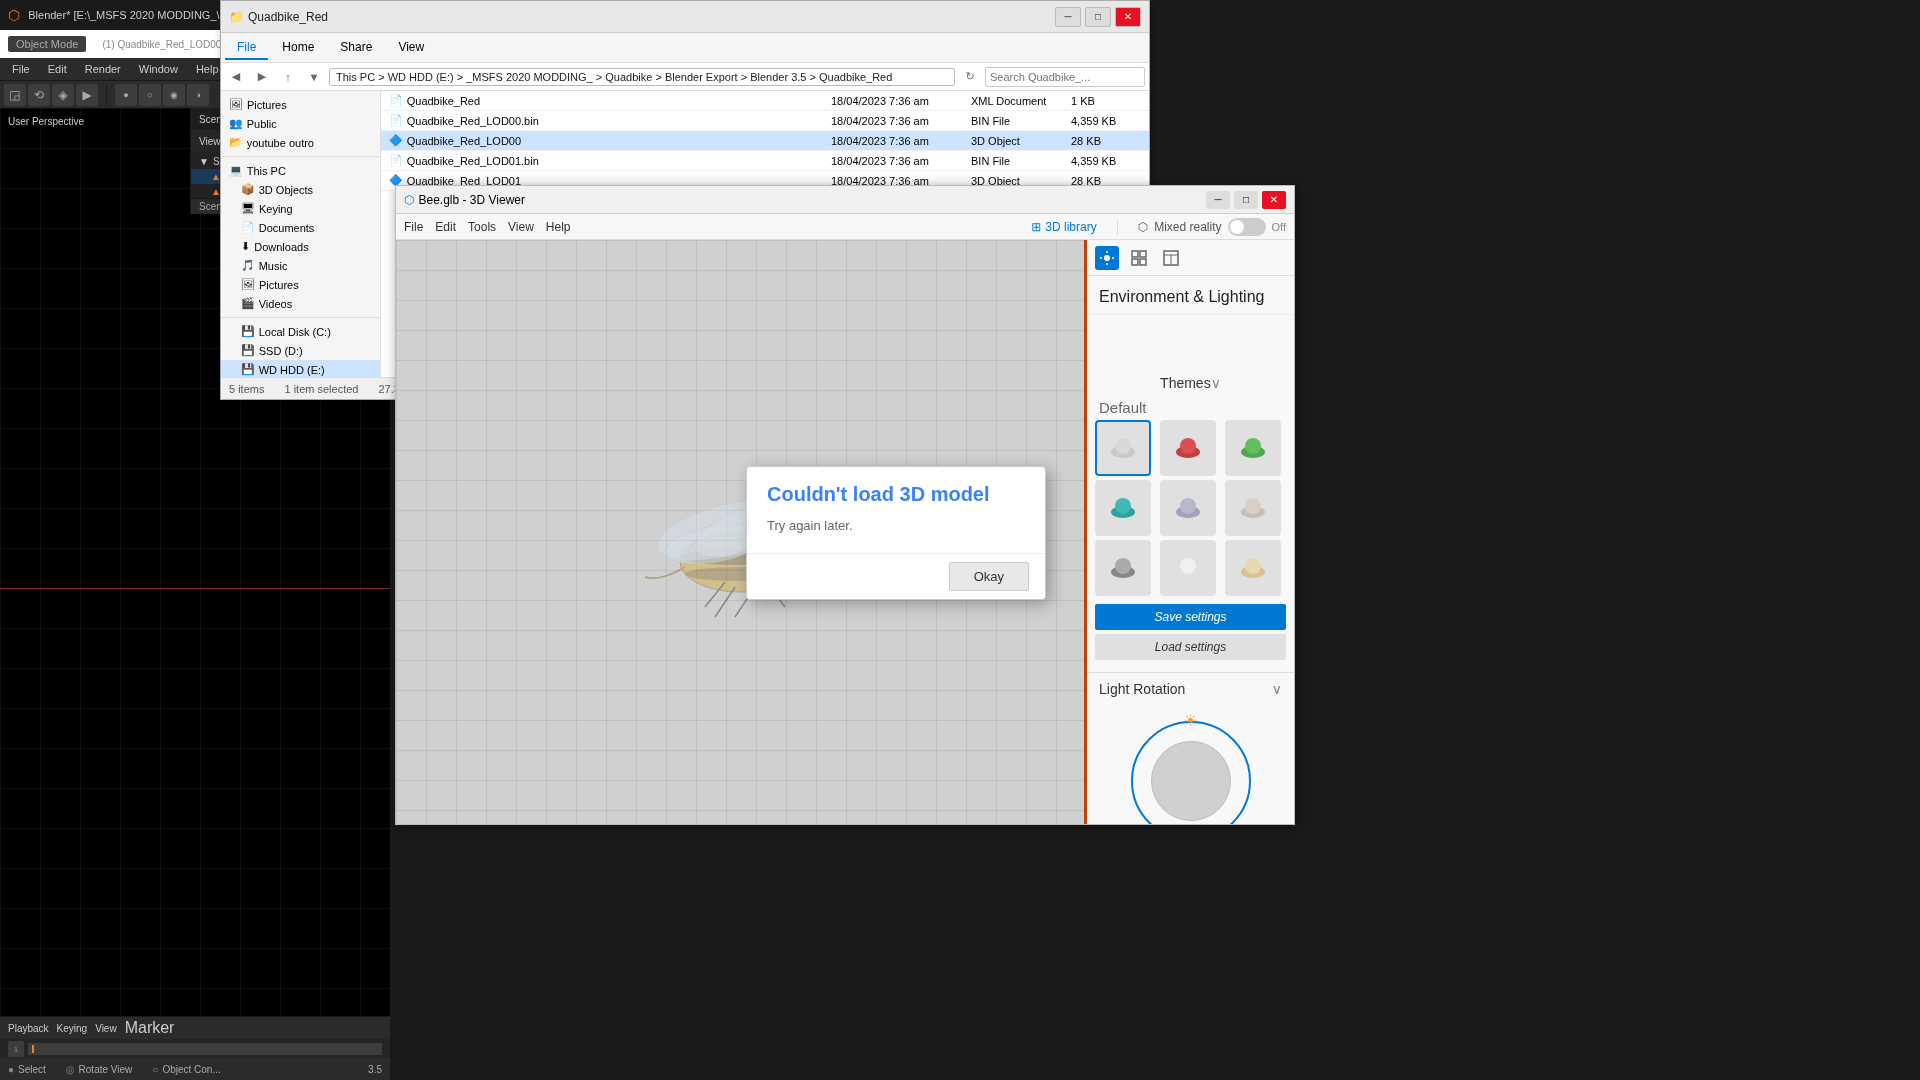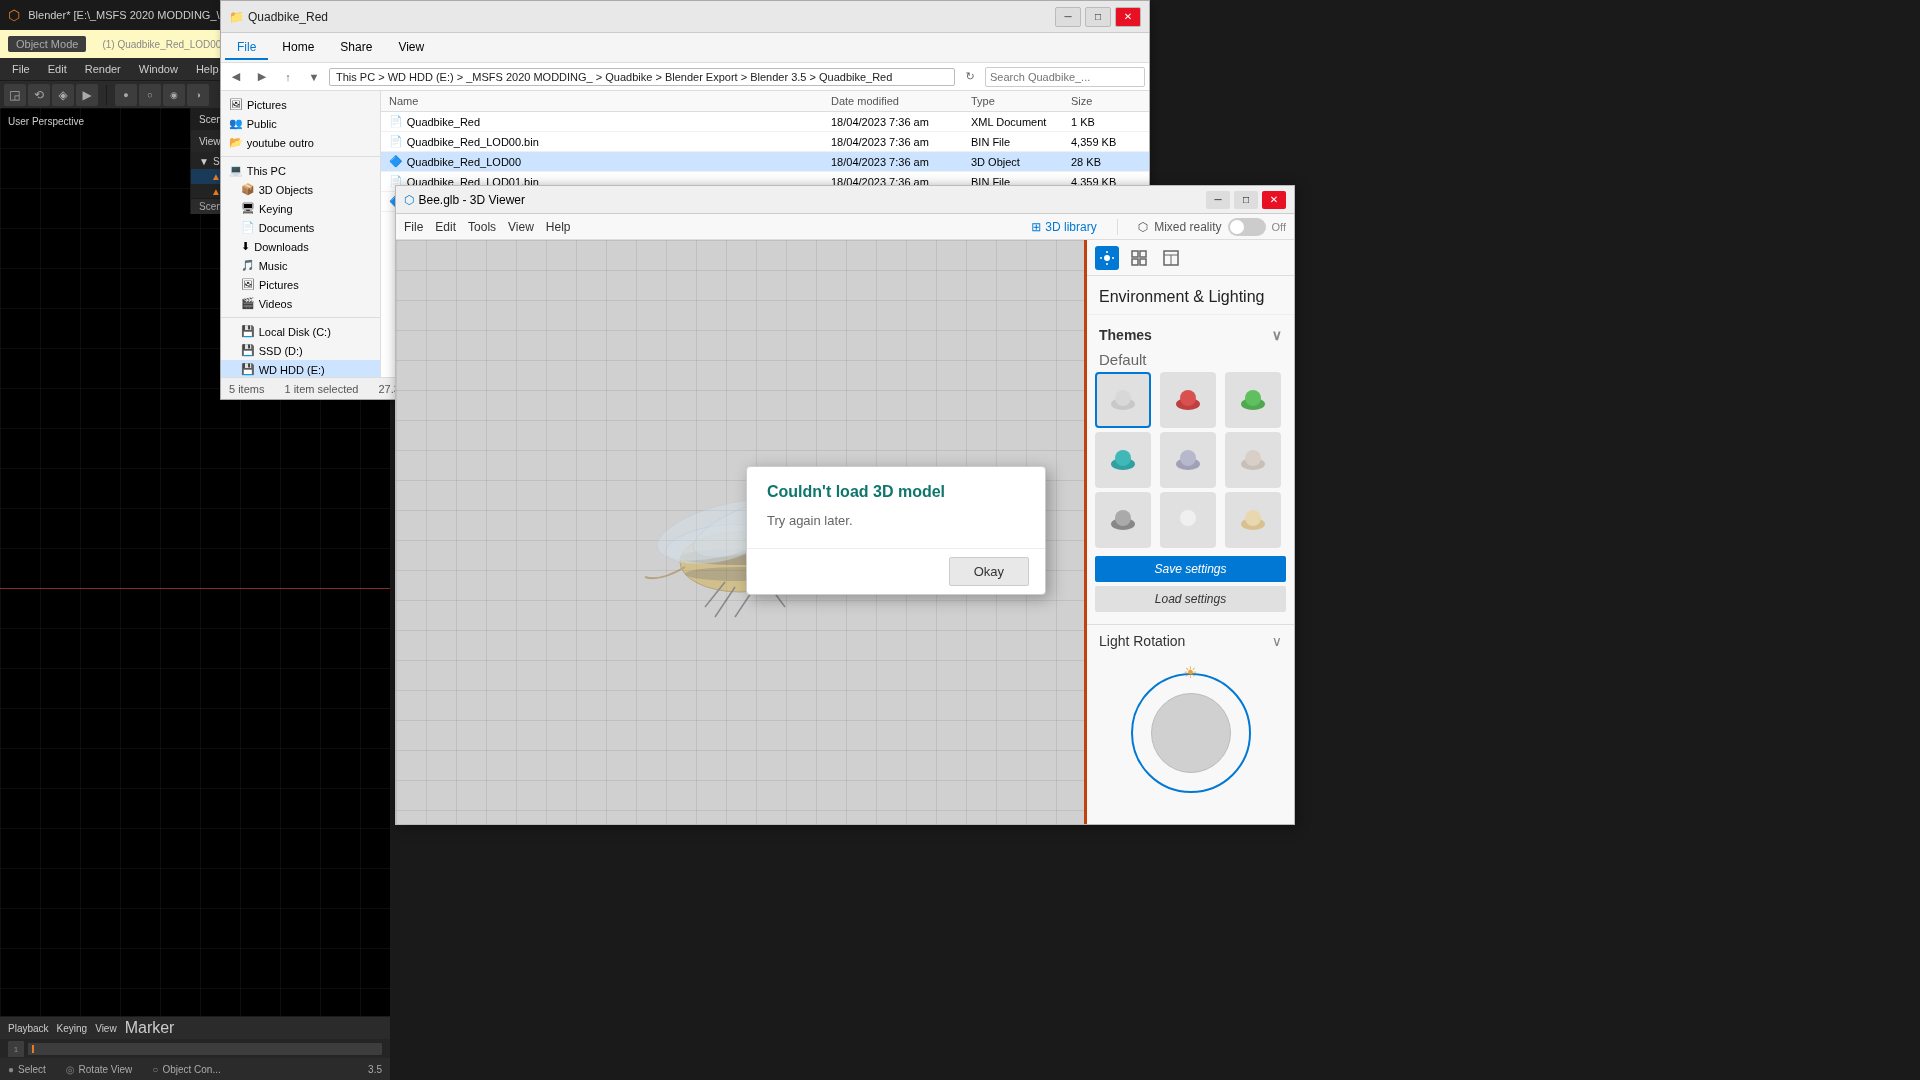--- a/index.html
+++ b/index.html
@@ -155,22 +155,22 @@
       width: 24px; height: 24px; display: flex; align-items: center; justify-content: center;
       border-radius: 3px; cursor: pointer; color: #666;
     }
     .rp-small-icon.active { background: #0078d4; color: white; }
     .rp-env-title {
       padding: 12px 12px 8px; font-size: 16px; font-weight: 300; color: #222;
       border-bottom: 1px solid #eee;
     }
     .rp-themes-section { padding: 8px; }
     .themes-header {
-      display: flex; align-items: center; justify-content: space-between;
-      padding: 4px 4px 8px; font-size: 14px; font-weight: 700; color: #333;
+      display: flex; align-items: center; justify-content: center;
+      padding: 4px 4px 8px; font-size: 14px; font-weight: 400; color: #333; margin-top: 48px;
     }
     .themes-label-sub { font-size: 15px; color: #666; padding: 0 4px 4px; }
     .themes-grid { display: grid; grid-template-columns: repeat(3, 1fr); gap: 4px; margin-bottom: 8px; }
     .theme-item {
       width: 56px; height: 56px; border-radius: 4px; cursor: pointer;
       border: 2px solid transparent; display: flex; align-items: center; justify-content: center;
       overflow: hidden; background: #e0e0e0;
     }
     .theme-item.selected { border-color: #0078d4; }
     .theme-mini-model { width: 40px; height: 40px; }
@@ -205,21 +205,21 @@
     }
     .dial-sun {
       position: absolute; top: -12px; left: 50%; transform: translateX(-50%);
       color: #f0a030; font-size: 16px;
     }
     .dialog-box {
       width: 300px; background: white; border: 1px solid #ccc;
       box-shadow: 4px 4px 16px rgba(0,0,0,0.3); border-radius: 4px;
       pointer-events: all; position: absolute; top: 280px; left: 350px;
     }
-    .dialog-title { padding: 16px 20px 8px; font-size: 16px; font-weight: 600; color: #0f766e; }
+    .dialog-title { padding: 16px 20px 8px; font-size: 20px; font-weight: 600; color: #3b82f6; }
     .dialog-body { padding: 4px 20px 20px; font-size: 13px; color: #666; }
     .dialog-footer { padding: 8px 16px; display: flex; justify-content: flex-end; border-top: 1px solid #eee; }
     .dialog-btn {
       padding: 6px 24px; background: #e8e8e8; border: 1px solid #ccc;
       border-radius: 2px; cursor: pointer; font-size: 13px; color: #333;
     }
 
     
     .blender-status {
       position: absolute; bottom: 0; left: 0; width: 390px; height: 22px;
@@ -240,21 +240,21 @@
       padding: 0 4px; font-size: 11px;
     }
 
     
     .bee-area {
       position: absolute; bottom: 0; left: 0; right: 0; top: 0;
       display: flex; align-items: center; justify-content: center;
       opacity: 0.6;
     }
     .bl-info-bar {
-      height: 28px; background: #fef9c3; display: flex; align-items: center;
+      height: 28px; background: #ffffff; display: flex; align-items: center;
       padding: 0 8px; gap: 16px;
     }
   </style>
 </head>
 <body>
 
 <div class="blender-bg">
 
   <div class="blender-titlebar">
     <span style="color:#e67e22; font-size:14px;">⬡</span>
@@ -460,26 +460,20 @@
         <span>SSD (D:)</span>
       </div>
       <div class="fe-sidebar-item selected" style="padding-left:20px;">
         <span>💾</span>
         <span>WD HDD (E:)</span>
       </div>
 
     </div>
 
     <div class="fe-main">
-      <div class="fe-header-row">
-        <span>Name</span>
-        <span>Date modified</span>
-        <span>Type</span>
-        <span>Size</span>
-      </div>
 
       <div class="fe-file-row">
         <span style="display:flex;align-items:center;gap:4px;">
             <span style="color:#0078d4;">📄</span>
             <span>Quadbike_Red</span>
           </span>
         <span>18/04/2023 7:36 am</span>
         <span>XML Document</span>
         <span>1 KB</span>
       </div>

